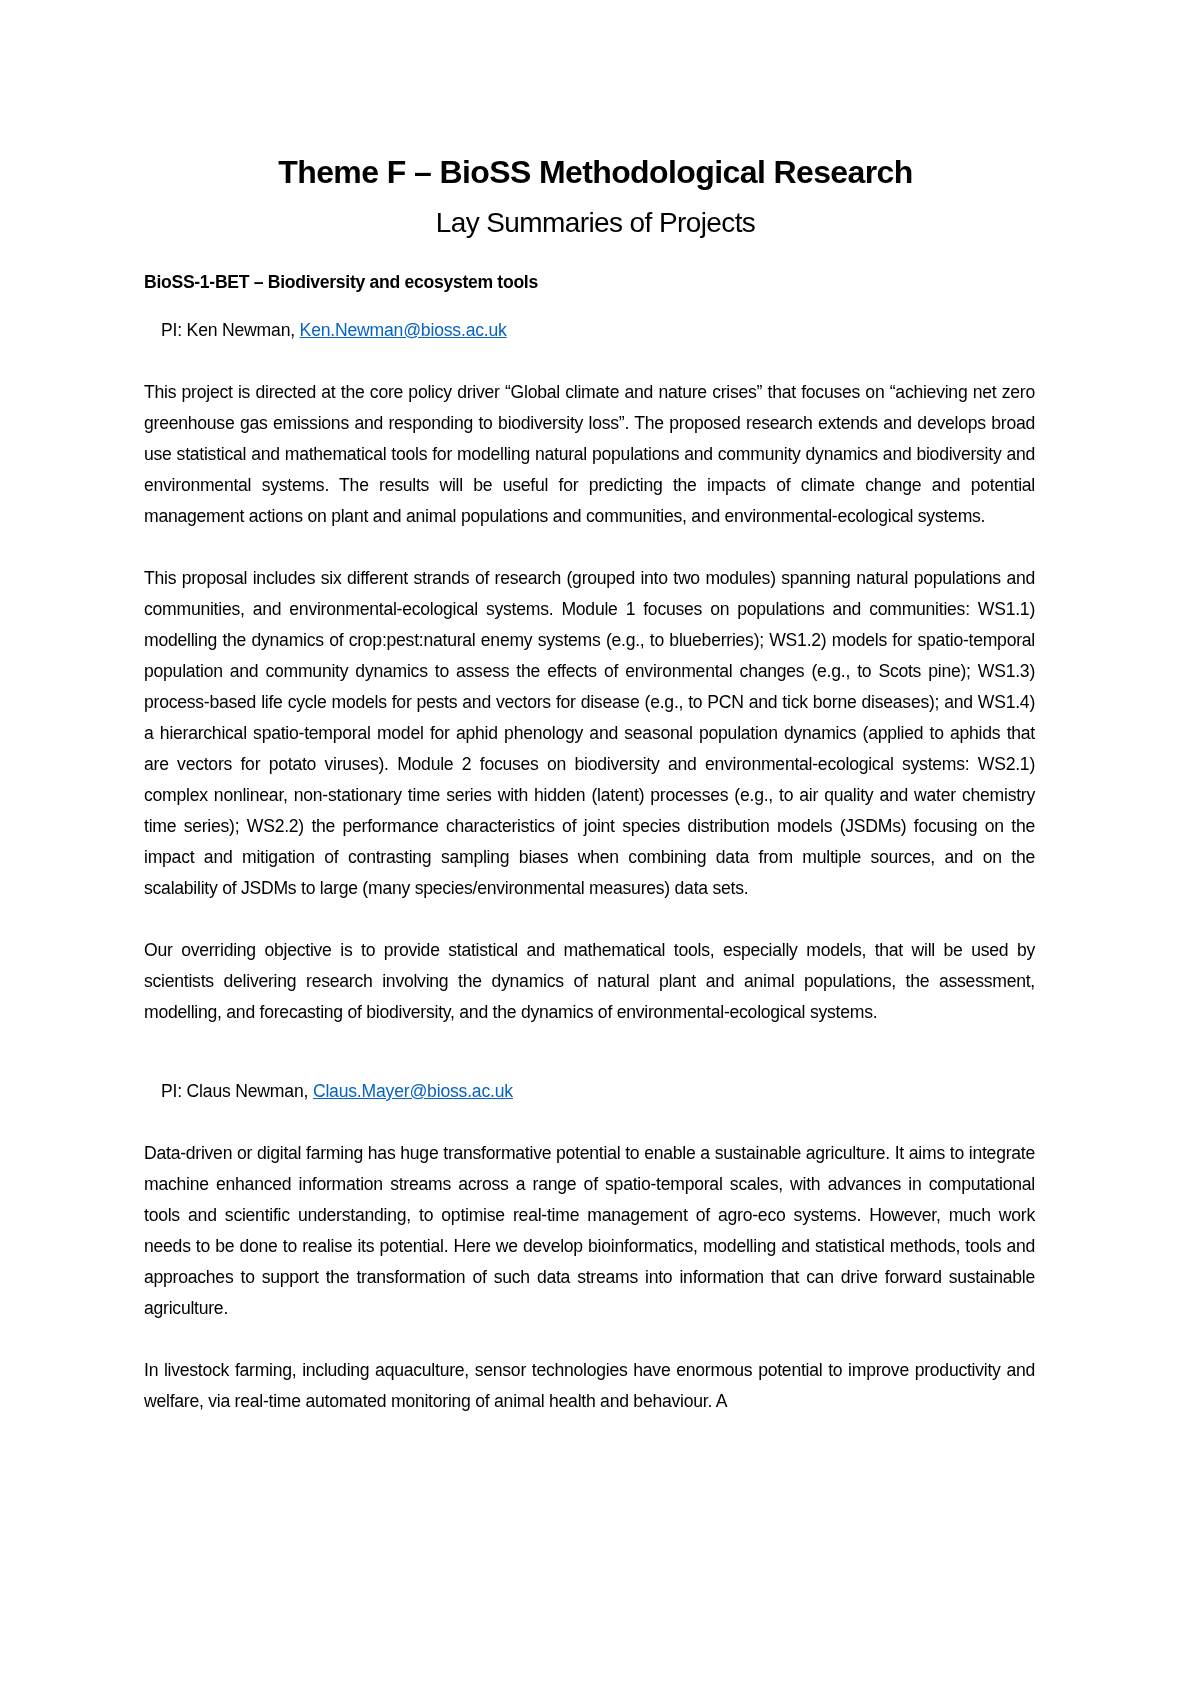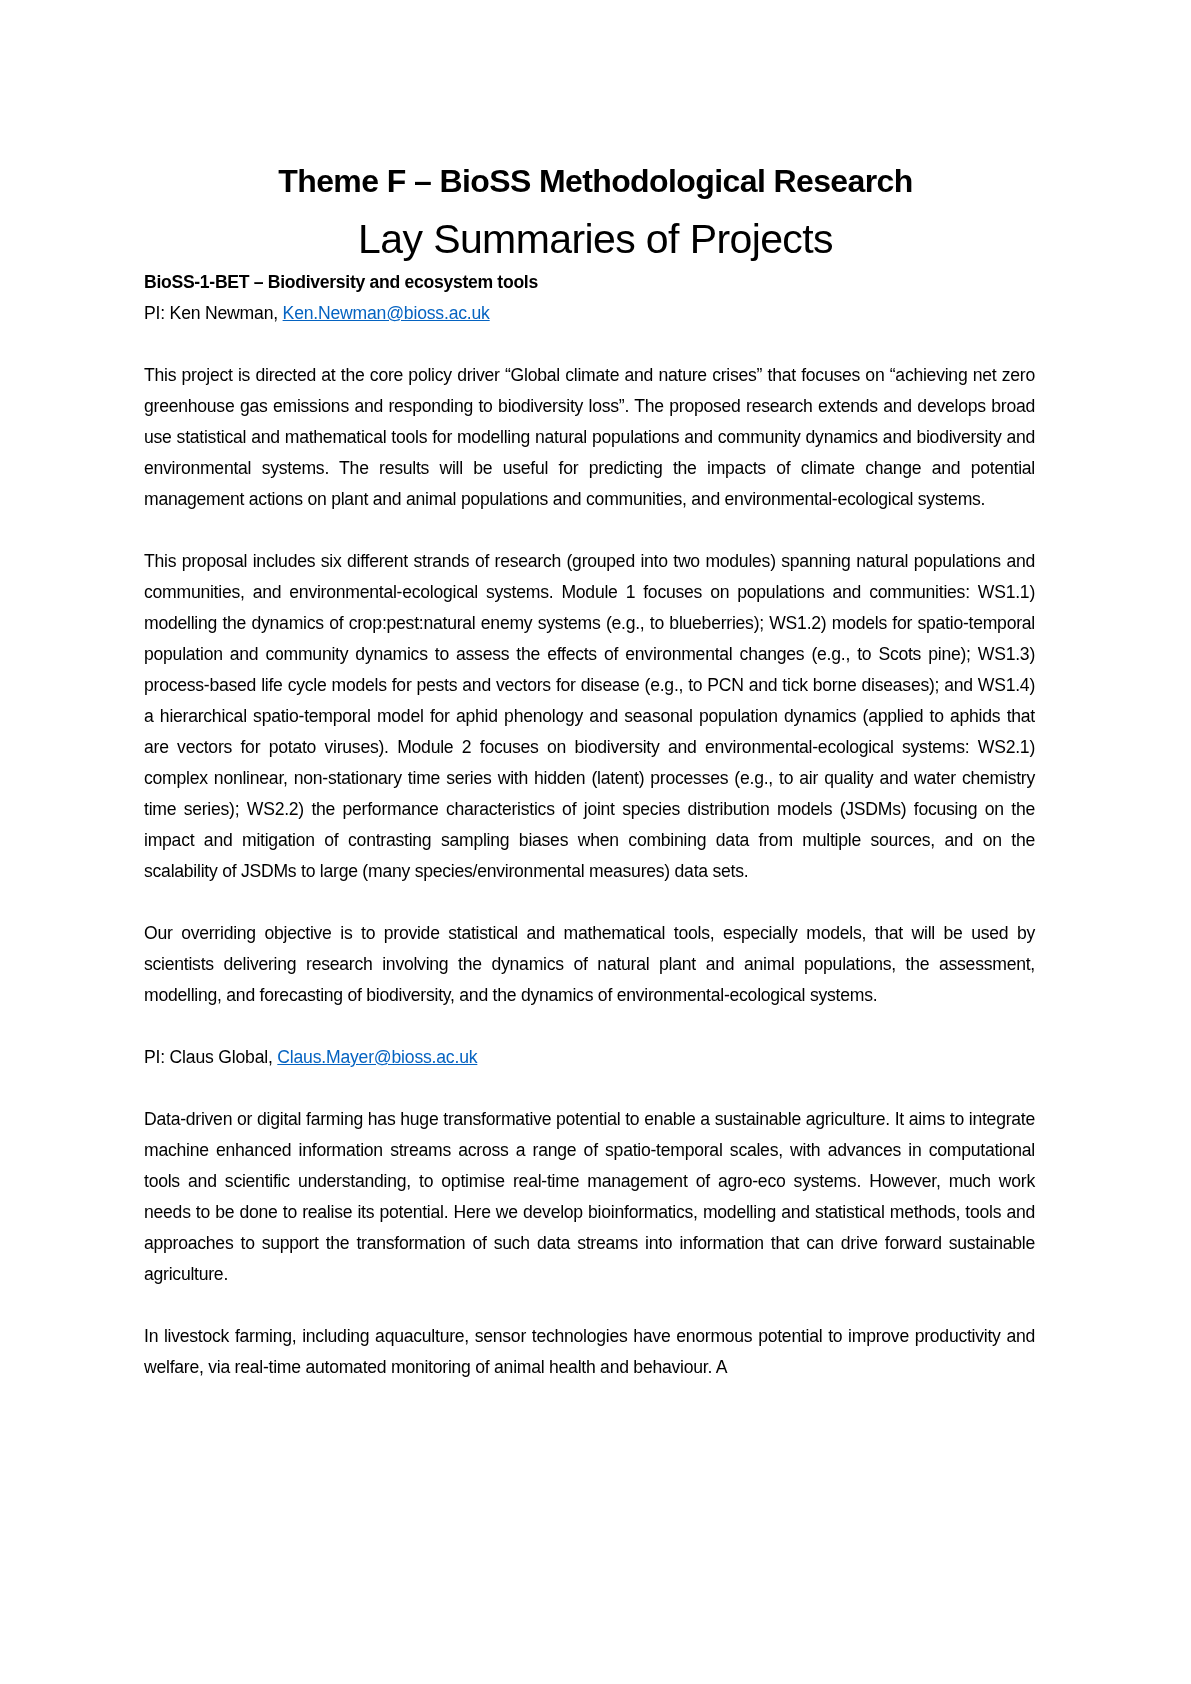--- a/index.html
+++ b/index.html
@@ -22,43 +22,43 @@
     left: 0;
     width: 903px;
     top: 146px;
     text-align: center;
   }
   .title {
     font-size: 32px;
     font-weight: bold;
     line-height: 44px;
     letter-spacing: -0.6px;
-    margin: 13px;
+    margin: 4px;
   }
   .subtitle {
-    font-size: 41px;
+    font-size: 28px;
     font-weight: normal;
     line-height: 46px;
     letter-spacing: -0.6px;
-    margin: 12px;
+    margin: 6px;
   }
   .content {
     position: absolute;
     left: 0;
     top: 267px;
     width: 903px;
     font-size: 17.6px;
     line-height: 31px;
   }
   .project-heading {
     font-weight: bold;
     margin: 0;
     letter-spacing: -0.3px;
   }
-  .pi-line { margin: 0; letter-spacing: -0.2px; }
+  .pi-line { margin: 17px; letter-spacing: -0.2px; }
   .link {
     color: #0563C1;
     text-decoration: underline;
     cursor: pointer;
   }
   .para {
     margin: 31px 12px 0 0;
     text-align: justify;
     letter-spacing: -0.25px;
   }
@@ -79,18 +79,18 @@
       <p class="project-heading">BioSS-1-BET – Biodiversity and ecosystem tools</p>
       <p class="pi-line"><span>PI: Ken Newman, </span><a class="link">Ken.Newman@bioss.ac.uk</a></p>
       <p class="para">This project is directed at the core policy driver “Global climate and nature crises” that focuses on “achieving net zero greenhouse gas emissions and responding to biodiversity loss”.  The proposed research extends and develops broad use statistical and mathematical tools for modelling natural populations and community dynamics and biodiversity and environmental systems. The results will be useful for predicting the impacts of climate change and potential management actions on plant and animal populations and communities, and environmental-ecological systems.</p>
       <p class="para">This proposal includes six different strands of research (grouped into two modules) spanning natural populations and communities, and environmental-ecological systems. Module 1 focuses on populations and communities: WS1.1) modelling the dynamics of crop:pest:natural enemy systems (e.g., to blueberries); WS1.2) models for spatio-temporal population and community dynamics to assess the effects of environmental changes (e.g., to Scots pine); WS1.3) process-based life cycle models for pests and vectors for disease (e.g., to PCN and tick borne diseases);  and WS1.4) a hierarchical spatio-temporal model for aphid phenology and seasonal population dynamics (applied to aphids that are vectors for potato viruses).  Module 2 focuses on biodiversity and environmental-ecological systems: WS2.1) complex nonlinear, non-stationary time series with hidden (latent) processes (e.g., to air quality and water chemistry time series); WS2.2) the performance characteristics of joint species distribution models (JSDMs) focusing on the impact and mitigation of contrasting sampling biases when combining data from multiple sources, and on the scalability of JSDMs to large (many species/environmental measures) data sets.</p>
       <p class="para">Our overriding objective is to provide statistical and mathematical tools, especially models, that will be used by scientists delivering research involving the dynamics of natural plant and animal populations, the assessment, modelling, and forecasting of biodiversity, and the dynamics of environmental-ecological systems.</p>
     </section>
 
     <div class="gap"></div>
 
     <section>
-      <p class="pi-line"><span>PI: Claus Global, </span><a class="link">Claus.Mayer@bioss.ac.uk</a></p>
+      <p class="pi-line"><span>PI: Claus Newman, </span><a class="link">Claus.Mayer@bioss.ac.uk</a></p>
       <p class="para">Data-driven or digital farming has huge transformative potential to enable a sustainable agriculture. It aims to integrate machine enhanced information streams across a range of spatio-temporal scales, with advances in computational tools and scientific understanding, to optimise real-time management of agro-eco systems. However, much work needs to be done to realise its potential.  Here we develop bioinformatics, modelling and statistical methods, tools and approaches to support the transformation of such data streams into information that can drive forward sustainable agriculture.</p>
       <p class="para">In livestock farming, including aquaculture, sensor technologies have enormous potential to improve productivity and welfare, via real-time automated monitoring of animal health and behaviour.  A</p>
     </section>
   </div>
 </div>
 
 </body></html>

